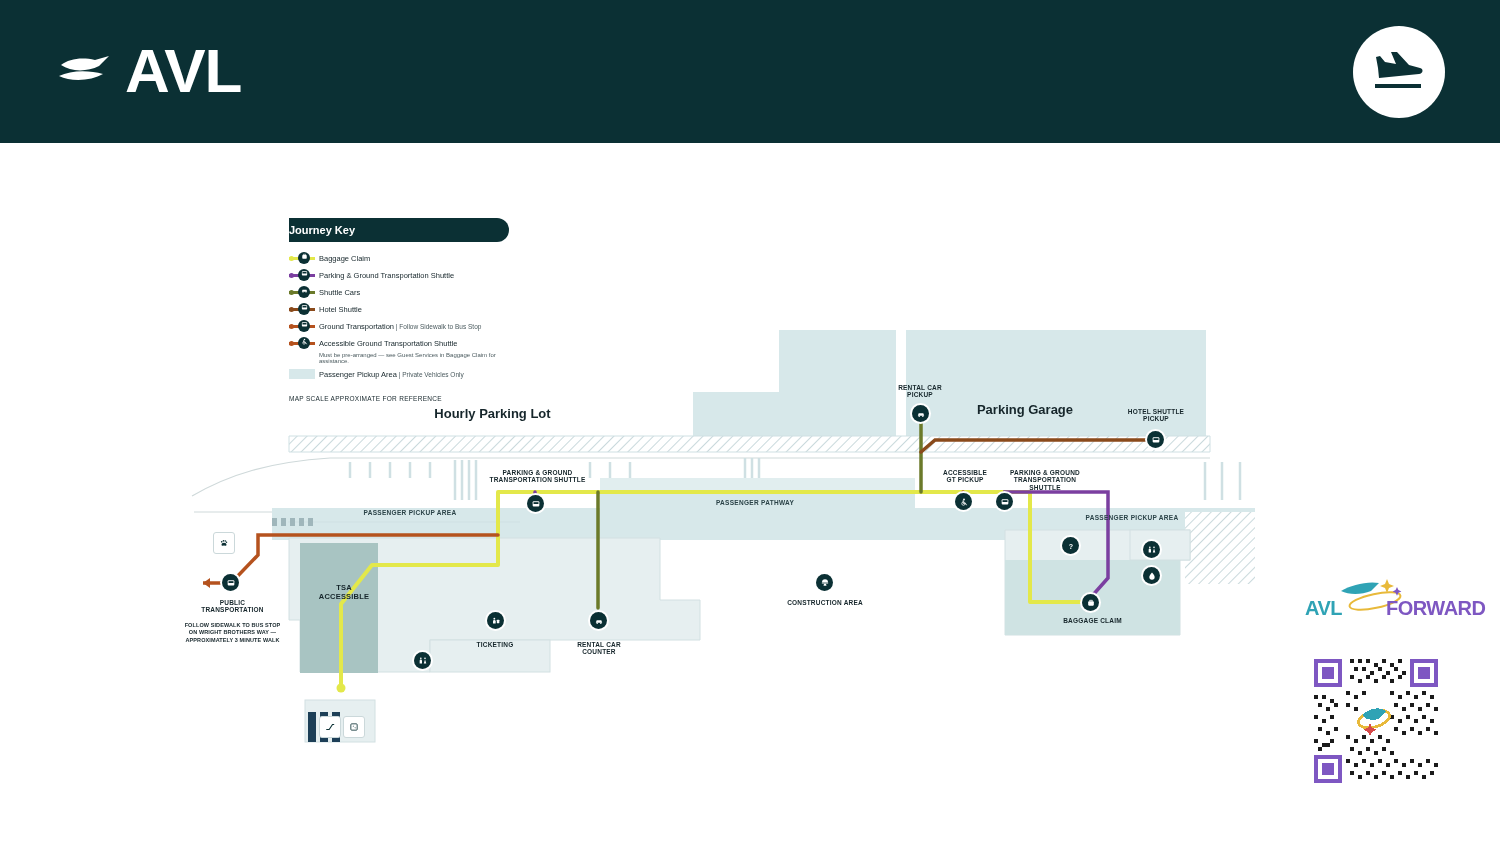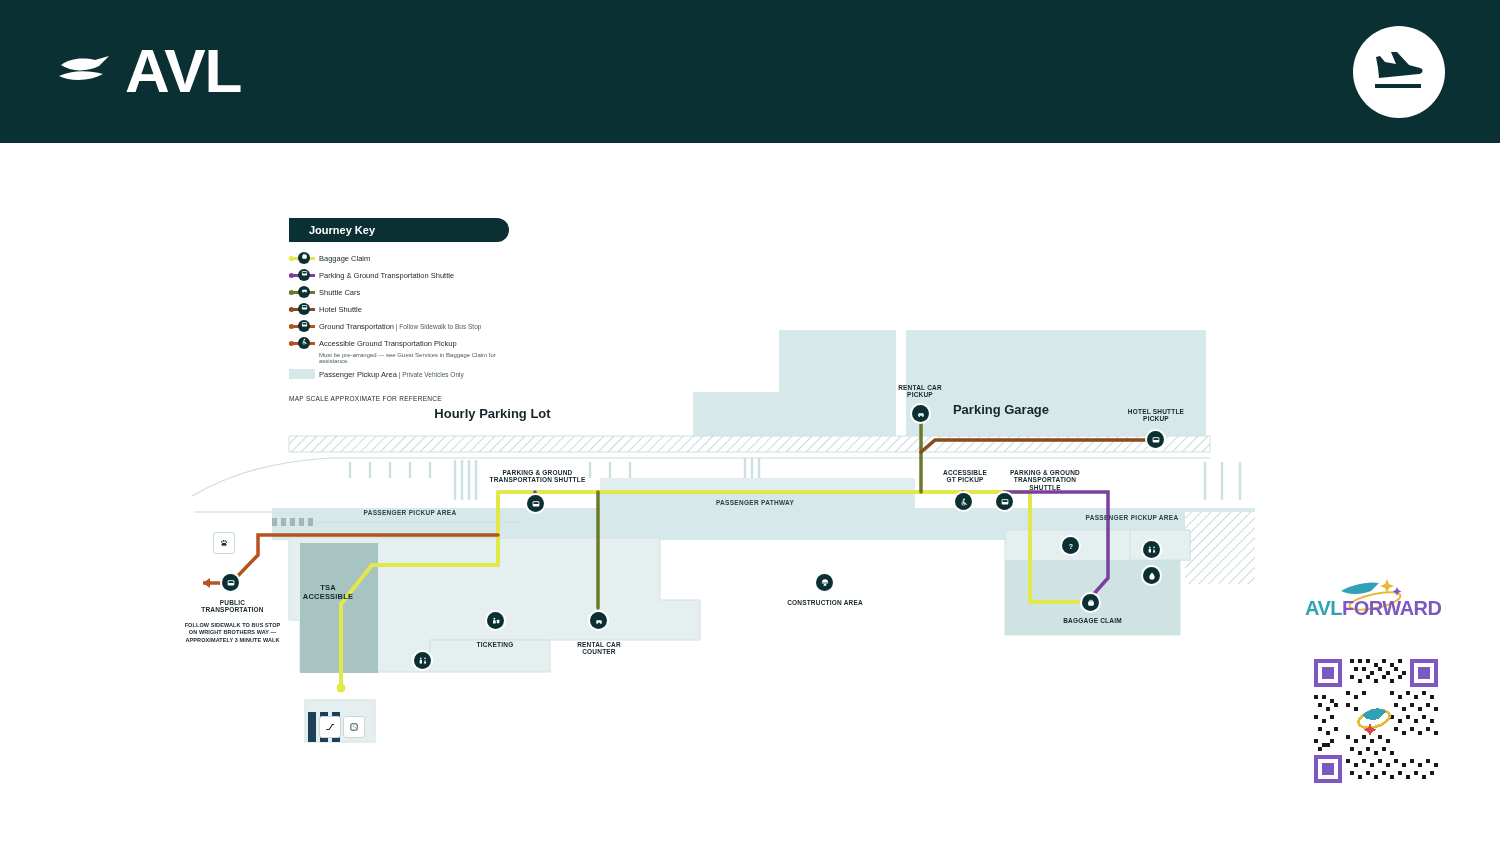--- a/index.html
+++ b/index.html
@@ -66,21 +66,21 @@
   }
   .key-header {
     width: 220px; height: 24px;
     background: #0b3034;
     border-radius: 0 12px 12px 0;
     color: #ffffff;
     font-size: 11px;
     font-weight: bold;
     display: flex;
     align-items: center;
-    padding-left: 20px;
+    padding-left: 0;
     box-sizing: border-box;
   }
   .key-rows { margin-top: 10px; }
   .key-row {
     display: flex;
     align-items: flex-start;
     margin-bottom: 4px;
     height: 13px;
   }
   .key-swatch {
@@ -181,21 +181,21 @@
     width: 160px; height: 48px;
   }
   .forward-text {
     position: absolute;
     left: 0; top: 22px;
     font-size: 20px;
     font-weight: bold;
     letter-spacing: -0.5px;
   }
   .fw-a { color: #2fa3b5; }
-  .fw-b { color: #7e57c2; }
+  .fw-b { color: #7e57c2; margin-left: 44px; }
   .qr {
     position: absolute;
     left: 1310px; top: 655px;
     width: 132px; height: 132px;
   }
 </style>
 </head>
 <body>
 
 <div class="header">
@@ -296,21 +296,21 @@
         <span class="key-line" style="background:#b5521e"></span>
         <span class="key-dot" style="background:#b5521e"></span>
         <span class="key-icon">
           <svg viewBox="0 0 12 12" width="9" height="9">
               <circle cx="6" cy="3.4" r="1" fill="#fff"></circle>
               <path d="M5 4.6 v3 h2.6 l1 1.6" stroke="#fff" stroke-width="1" fill="none" stroke-linecap="round"></path>
               <circle cx="5.4" cy="7.8" r="1.8" stroke="#fff" stroke-width="0.8" fill="none"></circle>
             </svg>
         </span>
       </span>
-      <span class="key-label">Accessible Ground Transportation Pickup</span>
+      <span class="key-label">Accessible Ground Transportation Shuttle</span>
     </div>
 
     <div class="key-note">Must be pre-arranged — see Guest Services in Baggage Claim for assistance.</div>
 
     <div class="key-row" style="margin-top:4px;">
       <span class="key-area-swatch"></span>
       <span class="key-label"><span>Passenger Pickup Area</span><span class="sub"> | Private Vehicles Only</span></span>
     </div>
   </div>
   <div class="key-scale">MAP SCALE APPROXIMATE FOR REFERENCE</div>
@@ -402,26 +402,26 @@
 
     <path d="M231 583 L258 555 L258 535 L300 535 L498 535" fill="none" stroke="#b5521e" stroke-width="3.5" stroke-linecap="round"></path>
     <path d="M231 583 L203 583" fill="none" stroke="#b5521e" stroke-width="3.5"></path>
     <path d="M203 583 l7 -5 l0 10 z" fill="#b5521e"></path>
 
     <path d="M963 504 L963 492" fill="none" stroke="#b5521e" stroke-width="3.5" stroke-linecap="round"></path>
   </svg>
 </div>
 
 <div class="map-label lbl-big" style="left:400px; top:407px; width:185px;">Hourly Parking Lot</div>
-<div class="map-label lbl-big" style="left:916px; top:403px; width:170px;">Parking Garage</div>
+<div class="map-label lbl-big" style="left:940px; top:403px; width:170px;">Parking Garage</div>
 <div class="map-label lbl-area" style="left:330px; top:509px; width:160px;">PASSENGER PICKUP AREA</div>
 <div class="map-label lbl-area" style="left:1052px; top:514px; width:160px;">PASSENGER PICKUP AREA</div>
 <div class="map-label lbl-area" style="left:690px; top:499px; width:130px;">PASSENGER PATHWAY</div>
 
-<div class="map-label lbl-mid" style="left:293px; top:584px; width:70px;">
+<div class="map-label lbl-mid" style="left:309px; top:584px; width:70px;">
   <div>TSA</div>
   <div>ACCESSIBLE</div>
 </div>
 
 <div class="map-label lbl-sm" style="left:870px; top:384px; width:100px;">
   <div>RENTAL CAR</div>
   <div>PICKUP</div>
 </div>
 <div class="map-label lbl-sm" style="left:1106px; top:408px; width:100px;">
   <div>HOTEL SHUTTLE</div>

